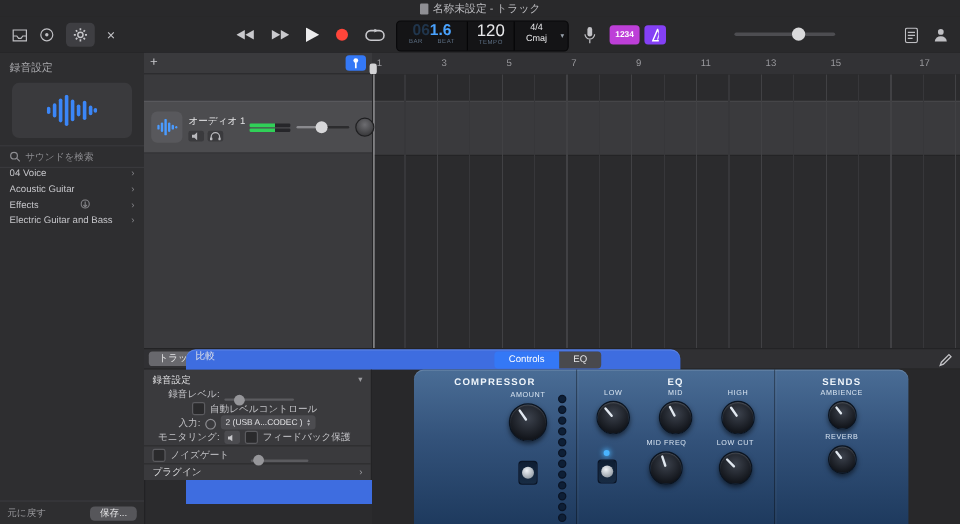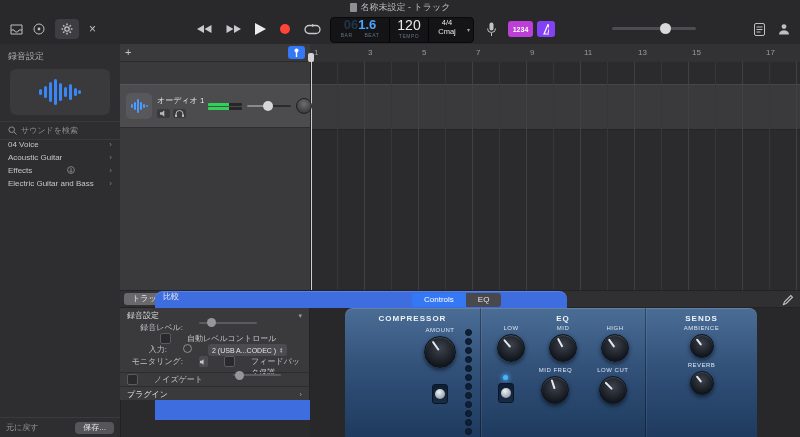--- a/index.html
+++ b/index.html
@@ -87,21 +87,21 @@
   .sg{font-size:8px;color:#e6e6e8;background:#49494d;border:none;padding:3px 12px;line-height:1}
   .sg.on{background:#3478f6;color:#fff}
   .sg:first-child{border-radius:3px 0 0 3px}
   .sg:last-child{border-radius:0 3px 3px 0}
   .pencil-btn{position:absolute;right:6px;top:3px;background:none;border:none;padding:0}
 
   
   .settings{position:absolute;left:120px;top:308px;width:190px;height:92px;background:#3a3a3d;border-right:1px solid #232325;display:flex;flex-direction:column;box-sizing:border-box;padding-top:2px}
   .set-head{display:flex;align-items:center;height:16px;padding:0 7px;color:#dfdfe1}
   .set-head .chev{margin-left:auto;color:#9a9a9e;font-size:7px}
-  .set-row{display:flex;align-items:flex-start;gap:16px;height:15px;padding:0 7px}
+  .set-row{display:flex;align-items:flex-end;gap:4px;height:15px;padding:0 7px}
   .rlab{color:#c2c2c6}
   .rlab.w56{width:56px;text-align:right;flex:none}
   .rlab.w44{width:40px;text-align:right;flex:none}
   .cb{width:9px;height:9px;background:#2a2a2c;border:1px solid #5b5b5f;border-radius:2px;flex:none}
   .hslider{position:relative;height:2px;background:#5b5b5f;border-radius:1px;flex:none}
   .hslider .kn{position:absolute;top:-3.5px;width:9px;height:9px;border-radius:50%;background:#96969a}
   .io-ring{width:9px;height:9px;border:1.5px solid #8e8e92;border-radius:50%;box-sizing:border-box;flex:none}
   .dd{display:flex;align-items:center;gap:3px;background:#4c4c50;border-radius:3px;padding:1px 4px;font-size:7px;color:#e2e2e4;height:12px;box-sizing:border-box}
   .dd .arr{display:flex;flex-direction:column;font-size:4px;line-height:.9;color:#b5b5b9}
   .mini-btn{width:13px;height:11px;background:#4c4c50;border:none;border-radius:2px;display:flex;align-items:center;justify-content:center;padding:0}

